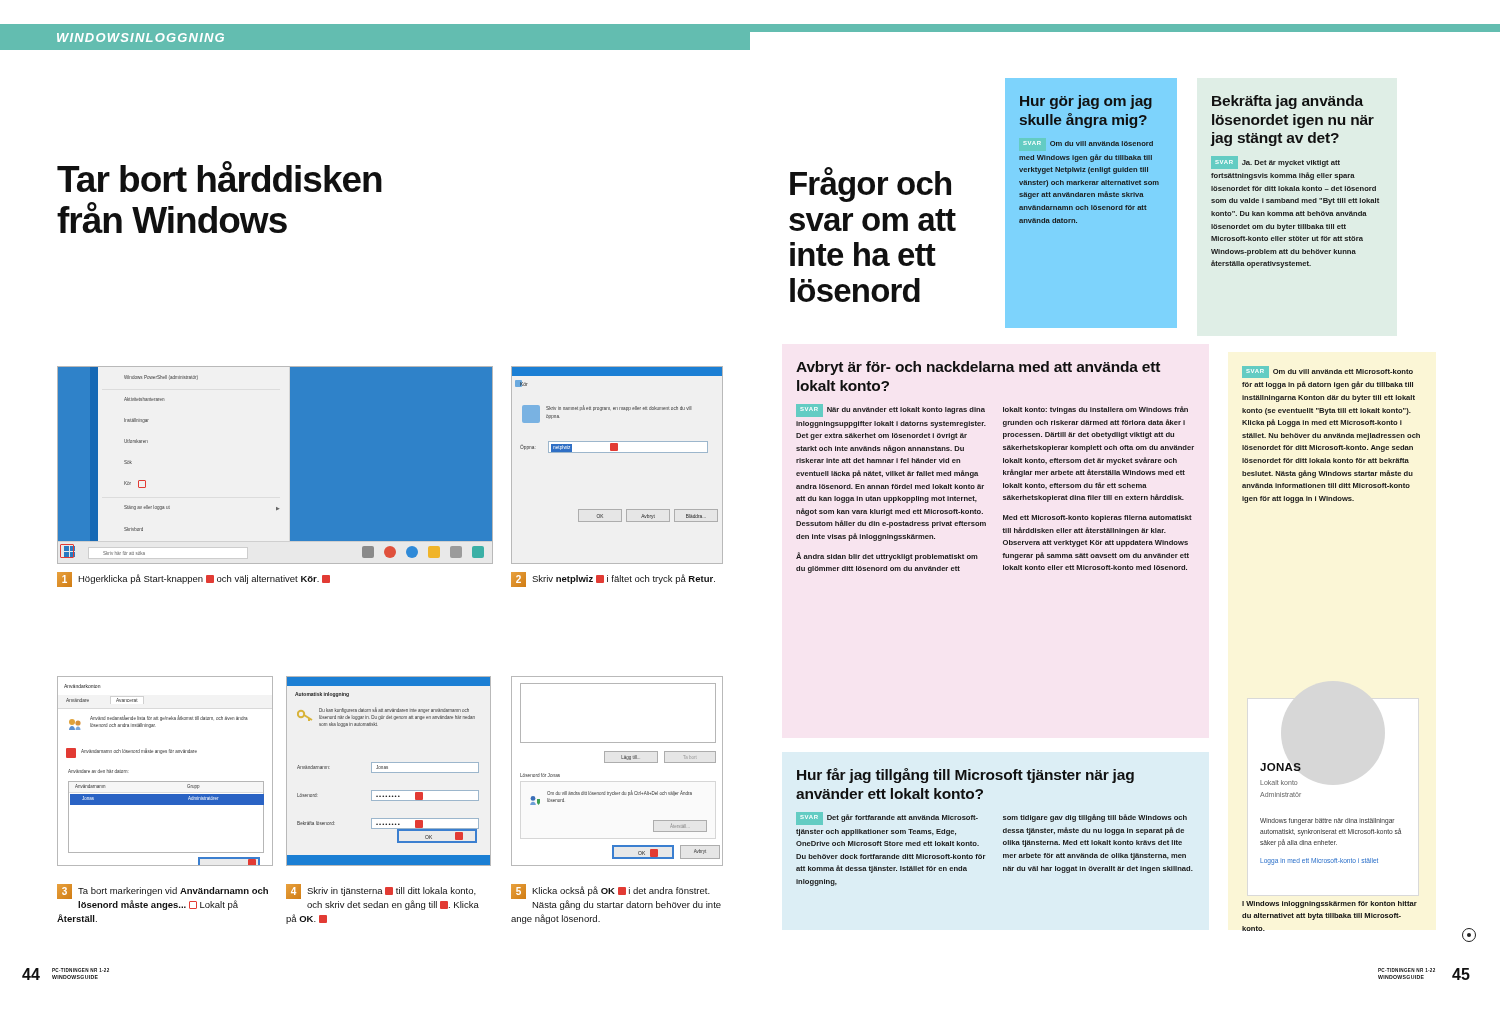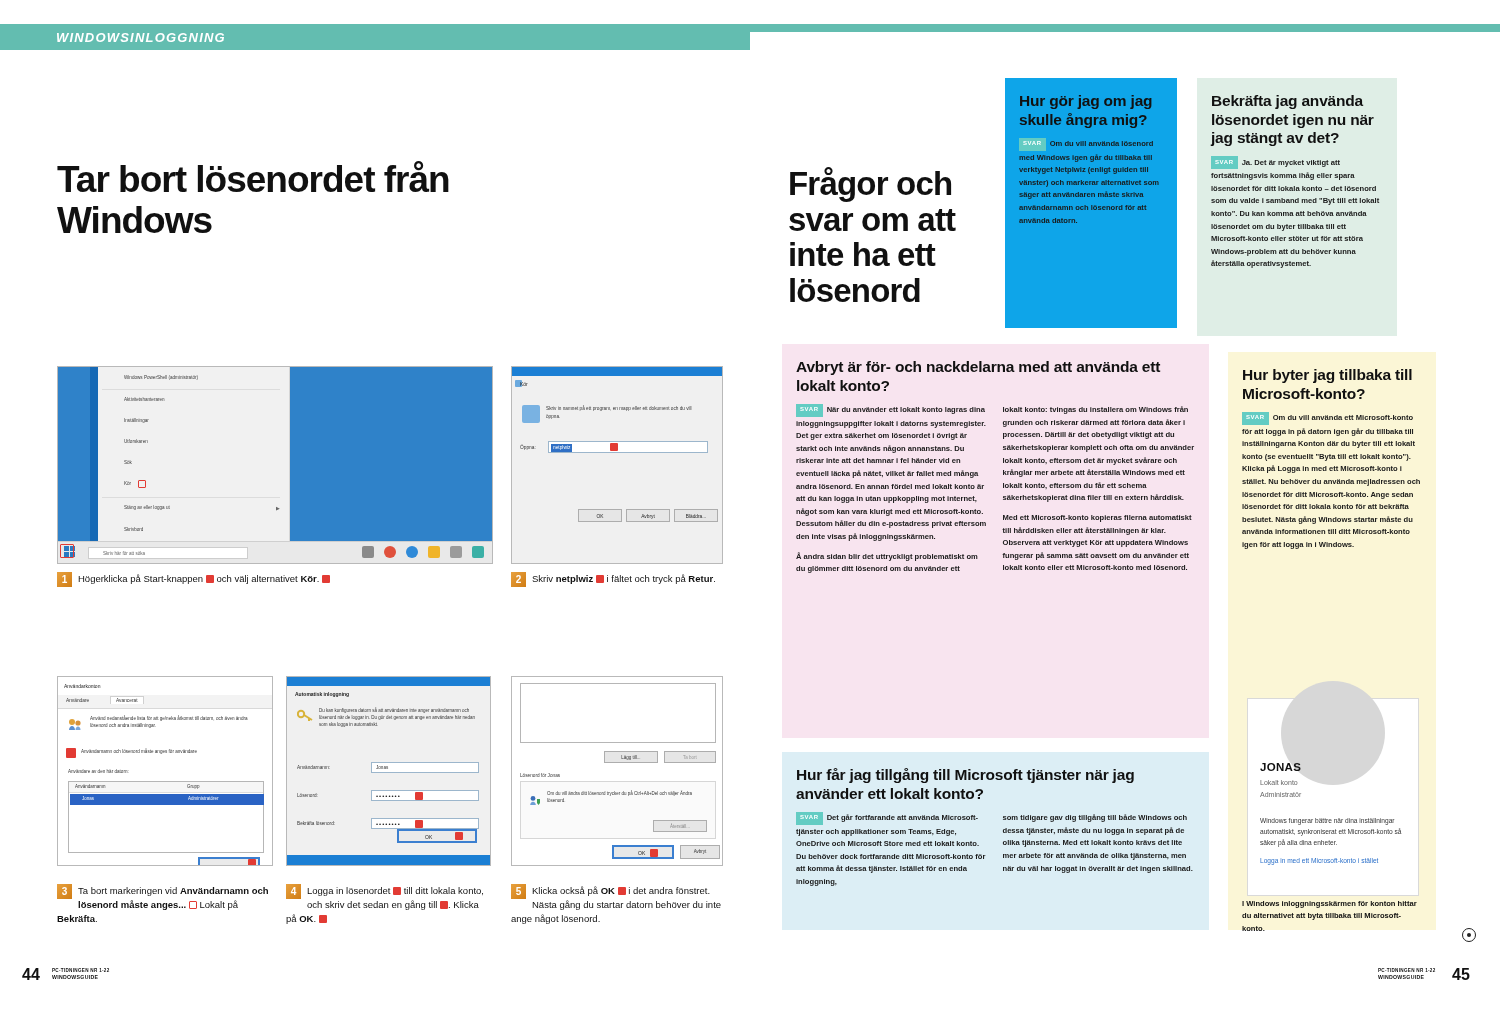--- a/index.html
+++ b/index.html
@@ -148,21 +148,21 @@
 
   .box { position:absolute; padding:14px 14px 12px 14px; }
   .box h3 { font-size:15.5px; line-height:1.2; font-weight:bold; color:#111; margin-bottom:9px; letter-spacing:-0.2px; }
   .box p { font-size:7.6px; line-height:1.66; color:#1a1a1a; font-weight:bold; margin-bottom:7px; }
   .svar {
     display:inline-block; background:#63ccc3; color:#ffffff;
     font-size:6px; font-weight:bold; letter-spacing:0.6px;
     padding:1.5px 4px; margin-right:4px; position:relative; top:-1px;
   }
 
-  .box-angra  { left:1005px; top:78px;  width:172px; height:250px; background:#0ea5e9; }
+  .box-angra  { left:1005px; top:78px;  width:172px; height:250px; background:#7dd3fc; }
   .box-behover{ left:1197px; top:78px;  width:200px; height:258px; background:#dfeee6; }
   .box-vilka  { left:782px;  top:344px; width:427px; height:394px; background:#f8e4ef; }
   .box-hur    { left:782px;  top:752px; width:427px; height:178px; background:#dceef5; }
   .box-byter  { left:1228px; top:352px; width:208px; height:578px; background:#fbf6d6; }
 
   .twocol { display:flex; gap:14px; }
   .twocol > div { flex:1; }
 
   
   .jonas-card {
@@ -201,21 +201,21 @@
 <body>
 
 <div class="spread">
 
   <div class="topbar"></div>
   <div class="topbar-right"></div>
   <div class="topbar-label">WINDOWSINLOGGNING</div>
 
   <div class="left-page">
 
-    <div class="headline">Tar bort lösenordet från Windows</div>
+    <div class="headline">Tar bort hårddisken från Windows</div>
 
     <div class="shot shot-1">
       <div class="desk-blue"></div>
       <div class="ctxmenu">
         <div class="ctx-accent"></div>
         <div class="ctx-item" style="top:8px;">Windows PowerShell (administratör)</div>
         <div class="ctx-sep" style="top:22px;"></div>
         <div class="ctx-item" style="top:30px;">Aktivitetshanteraren</div>
         <div class="ctx-item" style="top:51px;">Inställningar</div>
         <div class="ctx-item" style="top:72px;">Utforskaren</div>
@@ -358,25 +358,25 @@
       </div>
       <div class="f5-okfinal">
         <span style="position:absolute;left:24px;top:3px;font-size:5px;color:#222;">OK</span>
       </div>
       <span class="mark" style="position:absolute;left:138px;top:172px;"></span>
       <div class="f5-btn" style="left:168px;top:168px;width:40px;height:14px;">Avbryt</div>
     </div>
 
     <div class="caption" style="left:57px;top:884px;width:215px;">
       <div class="stepnum">3</div>
-      <span>Ta bort markeringen vid </span><b>Användarnamn och lösenord måste anges...</b> <span class="markbox"></span><span> Lokalt på </span><b>Bekräfta</b><span>.</span>
+      <span>Ta bort markeringen vid </span><b>Användarnamn och lösenord måste anges...</b> <span class="markbox"></span><span> Lokalt på </span><b>Återställ</b><span>.</span>
     </div>
     <div class="caption" style="left:286px;top:884px;width:200px;">
       <div class="stepnum">4</div>
-      <span>Logga in lösenordet </span><span class="mark"></span><span> till ditt lokala konto, och skriv det sedan en gång till </span><span class="mark"></span><span>. Klicka på </span><b>OK</b><span>.</span> <span class="mark"></span>
+      <span>Skriv in tjänsterna </span><span class="mark"></span><span> till ditt lokala konto, och skriv det sedan en gång till </span><span class="mark"></span><span>. Klicka på </span><b>OK</b><span>.</span> <span class="mark"></span>
     </div>
     <div class="caption" style="left:511px;top:884px;width:212px;">
       <div class="stepnum">5</div>
       <span>Klicka också på </span><b>OK</b> <span class="mark"></span><span> i det andra fönstret. Nästa gång du startar datorn behöver du inte ange något lösenord.</span>
     </div>
 
     <div class="folio-left">44</div>
     <div class="logo-l">
       <div>PC-TIDNINGEN NR 1-22</div>
       <div>WINDOWSGUIDE</div>
@@ -417,21 +417,20 @@
       <div>
         <p><span class="svar">SVAR</span><span>Det går fortfarande att använda Microsoft-tjänster och applikationer som Teams, Edge, OneDrive och Microsoft Store med ett lokalt konto. Du behöver dock fortfarande ditt Microsoft-konto för att komma åt dessa tjänster. Istället för en enda inloggning,</span></p>
       </div>
       <div>
         <p>som tidigare gav dig tillgång till både Windows och dessa tjänster, måste du nu logga in separat på de olika tjänsterna. Med ett lokalt konto krävs det lite mer arbete för att använda de olika tjänsterna, men när du väl har loggat in överallt är det ingen skillnad.</p>
       </div>
     </div>
   </div>
 
   <div class="box box-byter">
-    <h3>Hur byter jag tillbaka till Microsoft-konto?</h3>
     <p><span class="svar">SVAR</span><span>Om du vill använda ett Microsoft-konto för att logga in på datorn igen går du tillbaka till inställningarna Konton där du byter till ett lokalt konto (se eventuellt "Byta till ett lokalt konto"). Klicka på Logga in med ett Microsoft-konto i stället. Nu behöver du använda mejladressen och lösenordet för ditt Microsoft-konto. Ange sedan lösenordet för ditt lokala konto för att bekräfta beslutet. Nästa gång Windows startar måste du använda informationen till ditt Microsoft-konto igen för att logga in i Windows.</span></p>
   </div>
 
   <div class="jonas-card">
     <div class="jonas-avatar"></div>
     <div class="jonas-name">JONAS</div>
     <div class="jonas-sub">
       <div>Lokalt konto</div>
       <div>Administratör</div>
     </div>

